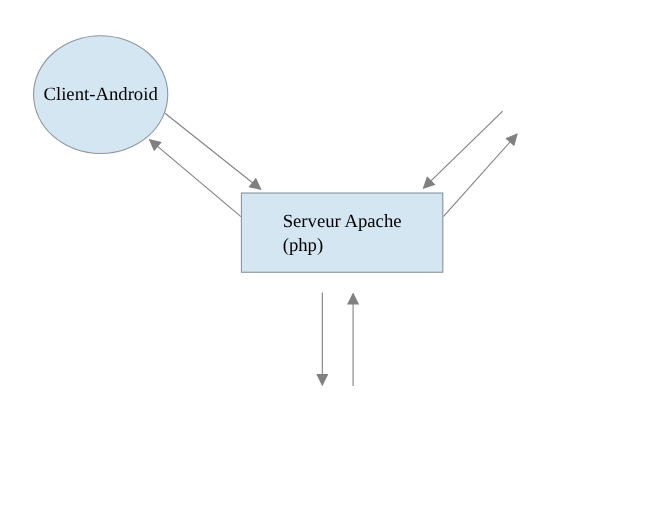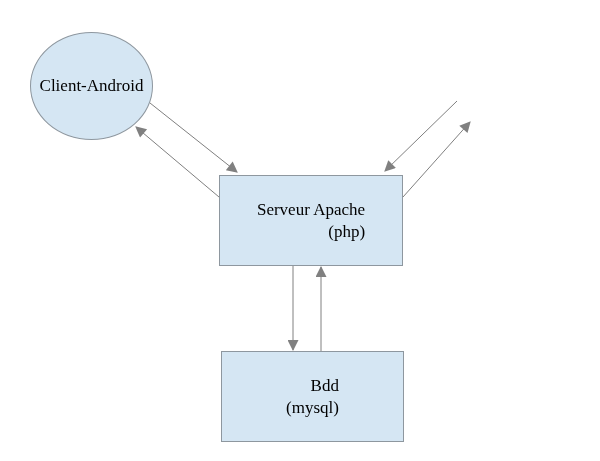--- a/index.html
+++ b/index.html
@@ -31,31 +31,31 @@
     fill: var(--arrow, #808080);
   }
   .node {
     position: absolute;
     box-sizing: border-box;
     background: var(--node-fill, #d5e6f3);
     border: 1px solid var(--node-border, #8e979f);
     display: flex;
     align-items: center;
     justify-content: center;
-    text-align: right;
+    text-align: left;
   }
   .node .label {
     font-size: 17px;
     line-height: 22px;
     white-space: pre-line;
   }
   .ellipse { border-radius: 50%; }
   #n-android { left: 30px;  top: 32px;  width: 123px; height: 108px; }
   #n-web     { left: 448px; top: 23px;  width: 129px; height: 114px; }
-  #n-server  { left: 219px; top: 175px; width: 184px; height: 91px; }
+  #n-server  { left: 219px; top: 175px; width: 184px; height: 73px; }
   #n-bdd     { left: 221px; top: 351px; width: 183px; height: 91px; }
 </style>
 </head>
 <body>
 
 <div class="canvas">
 
   <svg class="edges" width="600" height="461" viewBox="0 0 600 461">
     <defs>
       <marker id="arrow" viewBox="0 0 10 10" refX="9" refY="5" markerWidth="15" markerHeight="11" orient="auto-start-reverse">
@@ -72,17 +72,14 @@
 
   <div class="node ellipse" id="n-android">
     <span class="label">Client-Android</span>
   </div>
 
 
   <div class="node rect" id="n-server">
     <span class="label"><span>Serveur Apache</span><br><span>(php)</span></span>
   </div>
 
-  <div class="node rect" id="n-bdd">
-    <span class="label"><span>Bdd</span><br><span>(mysql)</span></span>
-  </div>
 
 </div>
 
 </body></html>

